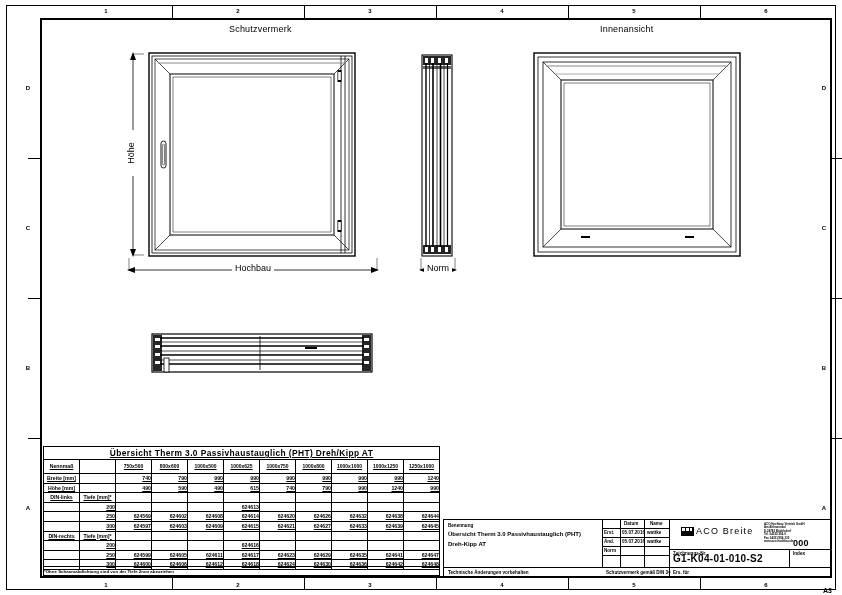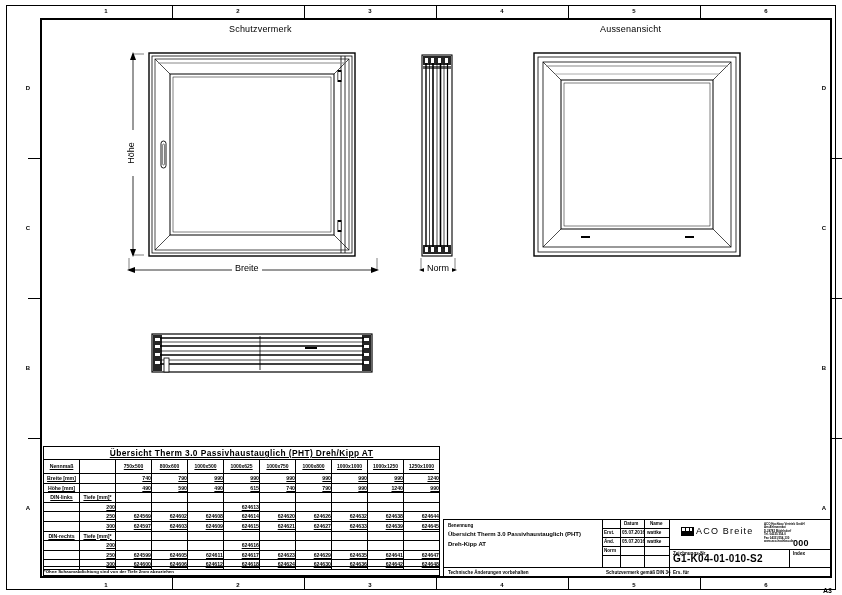--- a/index.html
+++ b/index.html
@@ -234,21 +234,21 @@
       <div class="zone-label" style="left: 819px; width: 10px; top: 364px;">B</div>
       <div class="tick h" style="left: 28px; top: 298px; width: 12px;"></div>
       <div class="tick h" style="left: 832px; top: 298px; width: 12px;"></div>
       <div class="zone-label" style="left: 23px; width: 10px; top: 504px;">A</div>
       <div class="zone-label" style="left: 819px; width: 10px; top: 504px;">A</div>
       <div class="tick h" style="left: 28px; top: 438px; width: 12px;"></div>
       <div class="tick h" style="left: 832px; top: 438px; width: 12px;"></div>
     </div>
 
   <div class="view-caption" style="left:229px; top:24px;">Schutzvermerk</div>
-  <div class="view-caption" style="left:600px; top:24px;">Aussenansicht</div>
+  <div class="view-caption" style="left:600px; top:24px;">Innenansicht</div>
 
   <div class="win" style="left:148px; top:52px;">
     <svg width="208" height="205" viewBox="0 0 208 205">
 
       <rect x="1" y="1" width="206" height="203" fill="#fff" stroke="#000" stroke-width="1.4"></rect>
       <rect x="4" y="4" width="200" height="197" fill="#fff" stroke="#000" stroke-width="0.8"></rect>
 
       <rect x="7" y="7" width="194" height="191" fill="#fff" stroke="#000" stroke-width="0.7"></rect>
 
       <rect x="22" y="22" width="164" height="161" fill="#fff" stroke="#000" stroke-width="1"></rect>
@@ -287,21 +287,21 @@
   </svg>
   <div class="dim-label vert" style="left:108px; top:148px; width:40px; text-align:center;">Höhe</div>
 
   <svg style="position:absolute; left:127px; top:258px;" width="252" height="20">
     <line x1="2" y1="12" x2="250" y2="12" stroke="#000" stroke-width="0.8"></line>
     <polygon points="0,12 8,9 8,15" fill="#000"></polygon>
     <polygon points="252,12 244,9 244,15" fill="#000"></polygon>
     <line x1="2" y1="12" x2="2" y2="-10" stroke="#000" stroke-width="0.5"></line>
     <line x1="250" y1="12" x2="250" y2="-10" stroke="#000" stroke-width="0.5"></line>
   </svg>
-  <div class="dim-label" style="left:232px; top:263px;">Breite</div>
+  <div class="dim-label" style="left:232px; top:263px;">Hochbau</div>
 
   <div class="win" style="left:420px; top:53px;">
     <svg width="34" height="205" viewBox="0 0 34 205">
       <rect x="2" y="2" width="30" height="201" fill="#fff" stroke="#000" stroke-width="1.1"></rect>
       <line x1="6" y1="10" x2="6" y2="196" stroke="#000" stroke-width="1.4"></line>
       <line x1="9.5" y1="10" x2="9.5" y2="196" stroke="#000" stroke-width="0.7"></line>
       <line x1="13" y1="10" x2="13" y2="196" stroke="#000" stroke-width="1.6"></line>
       <line x1="17" y1="10" x2="17" y2="196" stroke="#000" stroke-width="0.7"></line>
       <line x1="20.5" y1="10" x2="20.5" y2="196" stroke="#000" stroke-width="1.6"></line>
       <line x1="24" y1="10" x2="24" y2="196" stroke="#000" stroke-width="0.7"></line>

